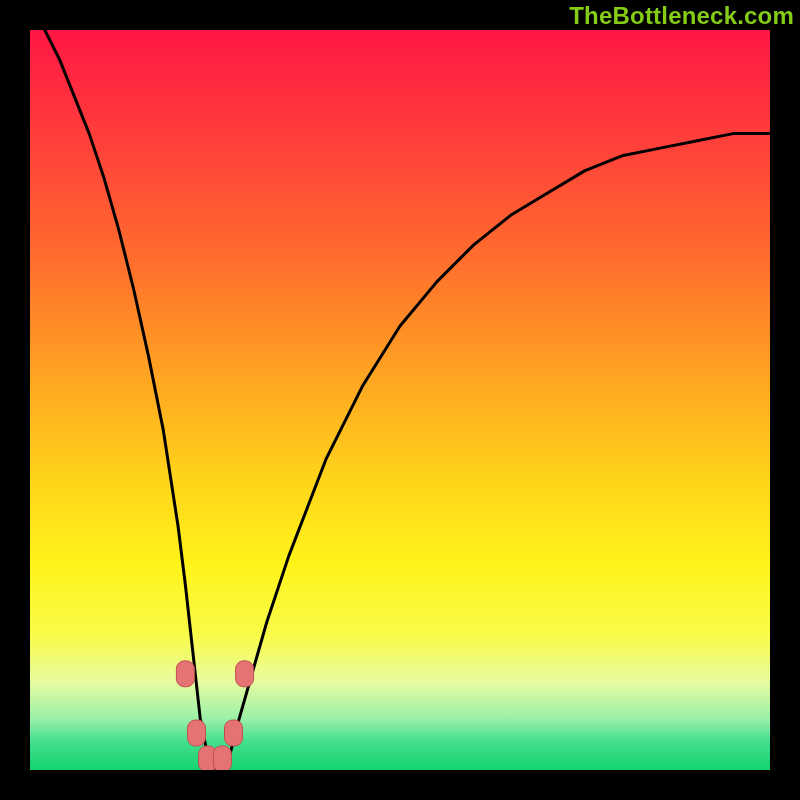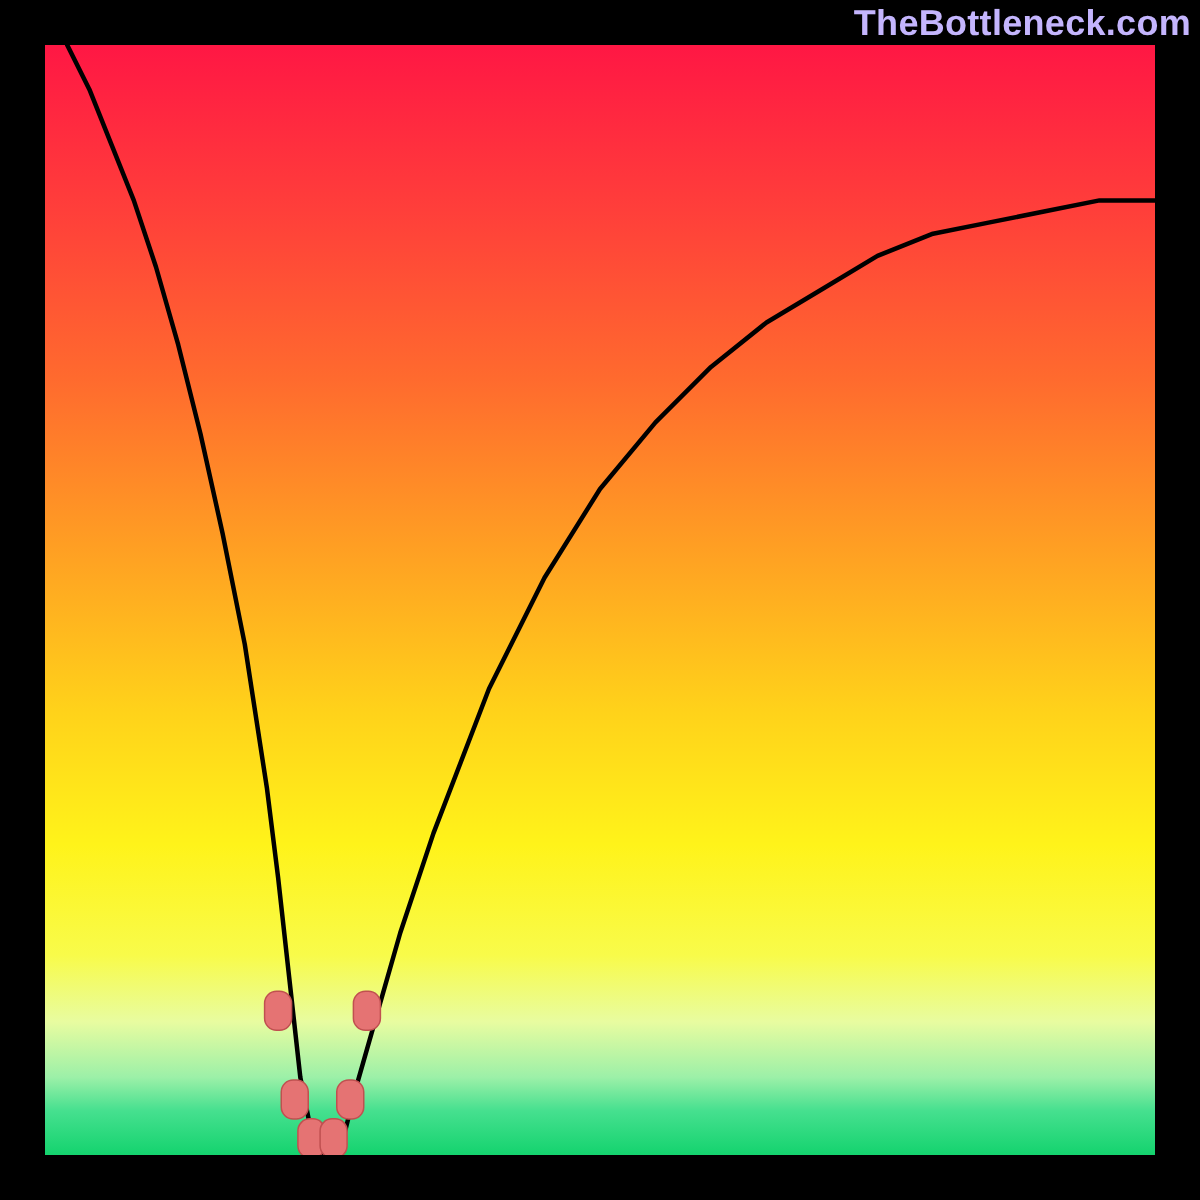--- a/index.html
+++ b/index.html
@@ -23,21 +23,21 @@
     width: 740px;
     height: 740px;
   }
   .watermark {
     position: absolute;
     top: 2px;
     right: 6px;
     font-family: Arial, Helvetica, sans-serif;
     font-size: 24px;
     font-weight: bold;
-    color: #c4b5fd;
+    color: #84cc16;
     letter-spacing: 0.2px;
     text-align: center;
   }
 </style>
 </head>
 <body>
 
 <div class="outer">
   <div class="watermark">TheBottleneck.com</div>
 

